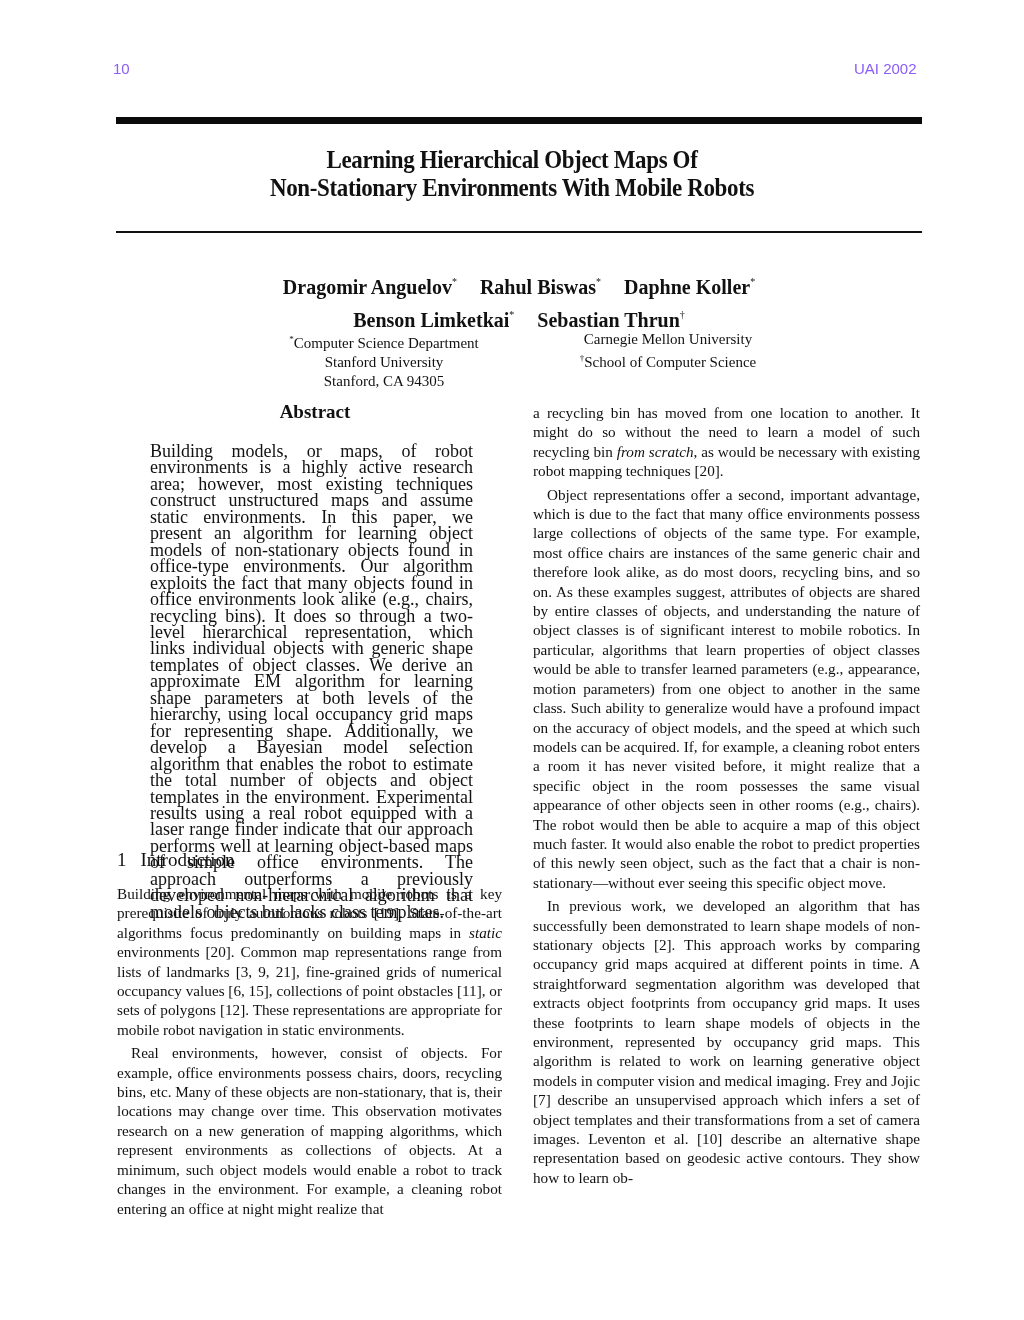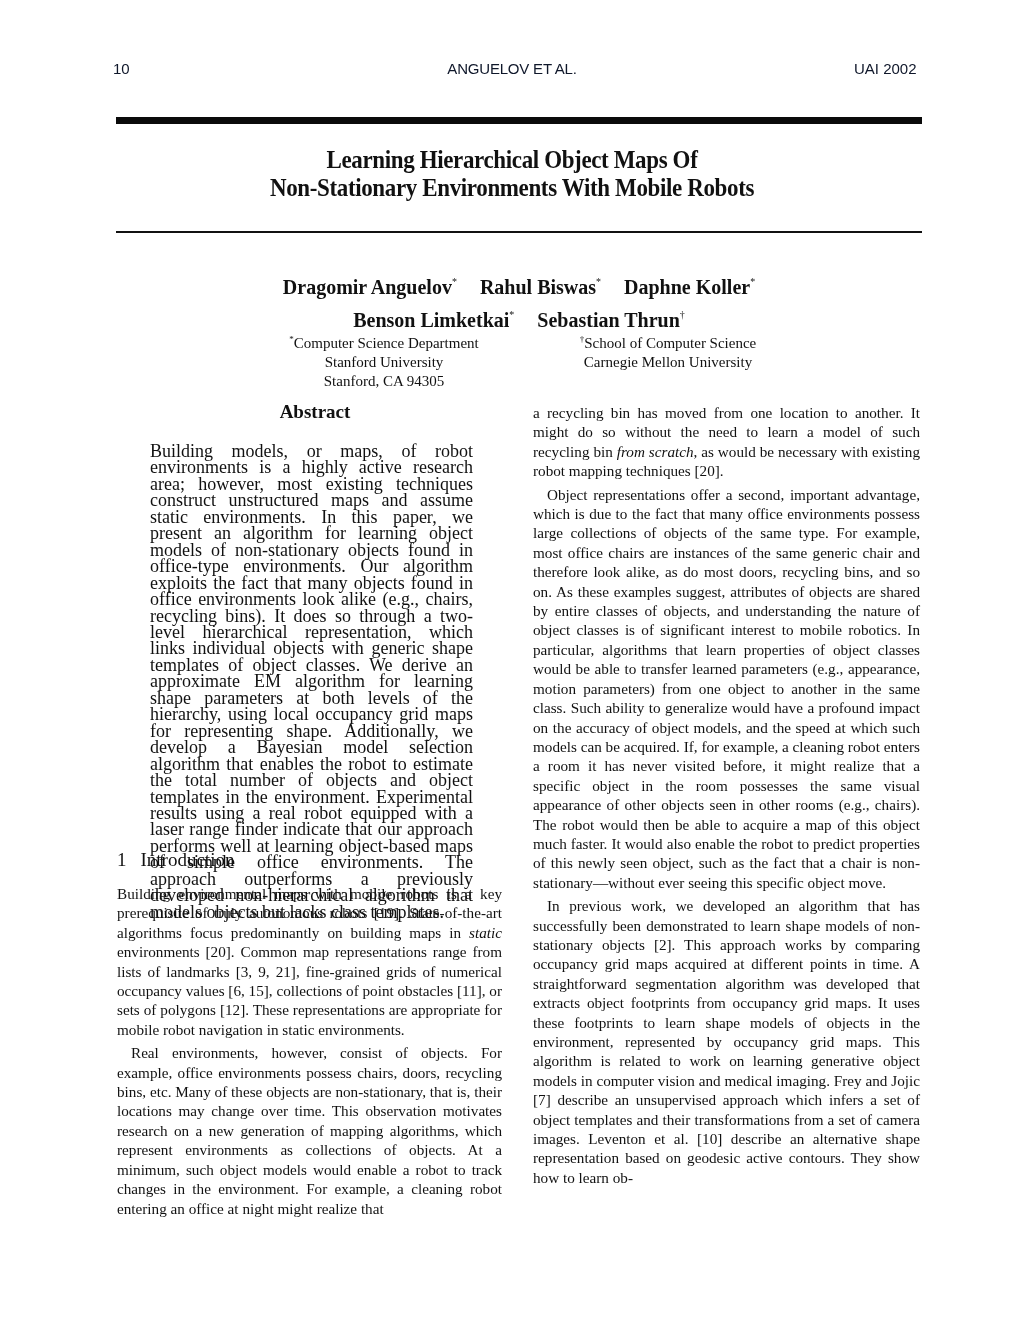--- a/index.html
+++ b/index.html
@@ -2,21 +2,21 @@
 <html><head>
 <meta charset="utf-8">
 <style>
   html, body { margin: 0; padding: 0; background: #ffffff; }
   body {
     width: 1024px; height: 1320px; position: relative; overflow: hidden;
     color: #111; font-family: "Liberation Serif", serif;
   }
   .runhead {
     position: absolute; top: 60px; left: 0; width: 1024px; height: 24px;
-    font-family: "Liberation Sans", sans-serif; font-size: 15px; color: #0f172a;
+    font-family: "Liberation Sans", sans-serif; font-size: 15px; color: #8b5cf6;
   }
   .runhead .pn { position: absolute; left: 113px; top: 0; }
   .runhead .au { position: absolute; left: 0; width: 1024px; text-align: center; top: 0; letter-spacing: -0.2px; }
   .runhead .vn { position: absolute; left: 854px; top: 0; }
   .thick-rule {
     position: absolute; left: 116px; top: 117px; width: 806px; height: 7px; background: #0a0a0a;
   }
   .title {
     position: absolute; left: 0; top: 146px; width: 1024px; text-align: center;
     font-family: "Liberation Serif", serif; font-weight: bold; font-size: 25px;
@@ -60,21 +60,20 @@
   }
   p { margin: 0; }
   p.indent { text-indent: 14px; margin-top: 4px; }
   i { font-style: italic; }
 </style>
 </head>
 <body>
 
 <div class="runhead">
   <span class="pn">10</span>
-  <span class="au">ANGUELOV ET AL.</span>
   <span class="vn">UAI 2002</span>
 </div>
 
 <div class="thick-rule"></div>
 
 <div class="title">
   <div>Learning Hierarchical Object Maps Of</div>
   <div>Non-Stationary Environments With Mobile Robots</div>
 </div>
 
@@ -92,22 +91,22 @@
   </div>
 </div>
 
 <div class="affil left">
   <div><sup>*</sup><span>Computer Science Department</span></div>
   <div>Stanford University</div>
   <div>Stanford, CA 94305</div>
 </div>
 
 <div class="affil right">
+  <div>Carnegie Mellon University</div>
   <div><sup>†</sup><span>School of Computer Science</span></div>
-  <div>Carnegie Mellon University</div>
 </div>
 
 <div class="abstract-head">Abstract</div>
 <div class="abstract">
   <p>Building models, or maps, of robot environments is a highly active research area; however, most existing techniques construct unstructured maps and assume static environments. In this paper, we present an algorithm for learning object models of non-stationary objects found in office-type environments. Our algorithm exploits the fact that many objects found in office environments look alike (e.g., chairs, recycling bins). It does so through a two-level hierarchical representation, which links individual objects with generic shape templates of object classes. We derive an approximate EM algorithm for learning shape parameters at both levels of the hierarchy, using local occupancy grid maps for representing shape. Additionally, we develop a Bayesian model selection algorithm that enables the robot to estimate the total number of objects and object templates in the environment. Experimental results using a real robot equipped with a laser range finder indicate that our approach performs well at learning object-based maps of simple office environments. The approach outperforms a previously developed non-hierarchical algorithm that models objects but lacks class templates.</p>
 </div>
 
 <div class="sec-head">
   <span class="num">1</span><span>Introduction</span>
 </div>

